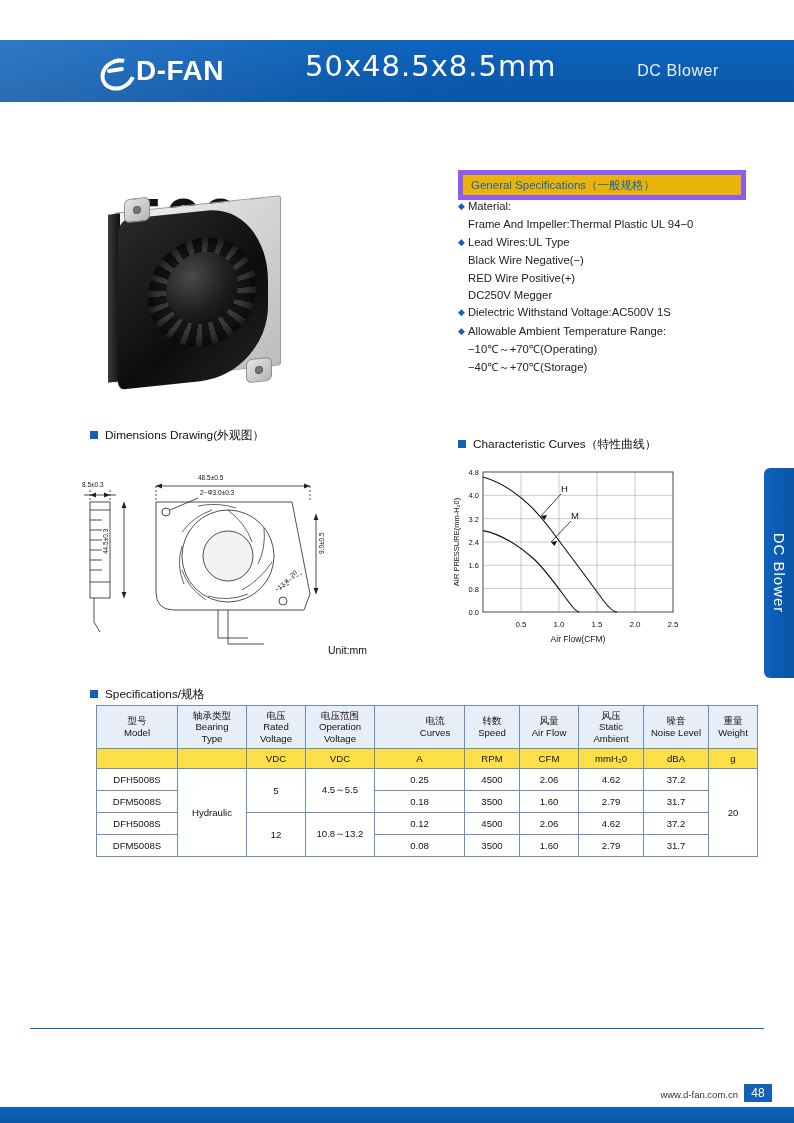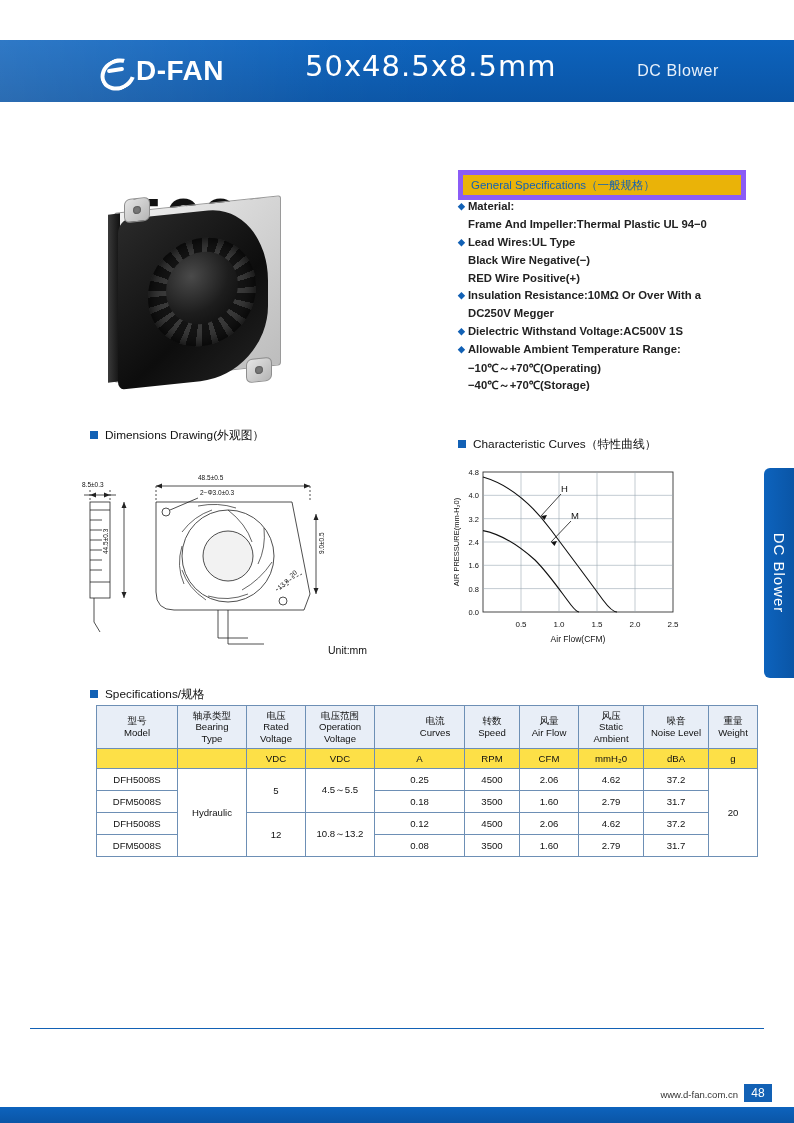--- a/index.html
+++ b/index.html
@@ -119,21 +119,21 @@
     position:absolute;left:458px;top:170px;width:278px;height:20px;
     border:5px solid #8b5cf6;background:#eab308;
   }
   .gs-head span{
     position:absolute;left:8px;top:3px;font-size:11.5px;color:#1261b5;
   }
   .gs-body{
     position:absolute;left:458px;top:198px;width:300px;
     font-size:11.3px;line-height:17.4px;color:#222;
   }
-  .gs-body .l{display:block;white-space:nowrap;font-weight:bold;}
+  .gs-body .l{display:block;white-space:nowrap;}
   .gs-body .l.ind{padding-left:10px;}
   .dia{color:#1261b5;font-size:9px;margin-right:3px;position:relative;top:-1px;}
   
   .sec-head{
     position:absolute;font-size:11.8px;color:#111;
   }
   .sec-head .sq{
     display:inline-block;width:8px;height:8px;background:#1261b5;margin-right:7px;
     position:relative;top:0px;
   }
@@ -206,21 +206,20 @@
 
 <div class="gs-head">
   <span>General Specifications（一般规格）</span>
 </div>
 <div class="gs-body" id="gs-body">
     <span class="l"><span class="dia">◆</span><span>Material:</span></span>
     <span class="l ind"><span>Frame And Impeller:Thermal Plastic UL 94−0</span></span>
     <span class="l"><span class="dia">◆</span><span>Lead Wires:UL Type</span></span>
     <span class="l ind"><span>Black Wire Negative(−)</span></span>
     <span class="l ind"><span>RED Wire Positive(+)</span></span>
-    <span class="l"><span class="dia">◆</span><span>Insulation Resistance:10MΩ Or Over With a</span></span>
     <span class="l ind"><span>DC250V Megger</span></span>
     <span class="l"><span class="dia">◆</span><span>Dielectric Withstand Voltage:AC500V 1S</span></span>
     <span class="l"><span class="dia">◆</span><span>Allowable Ambient Temperature Range:</span></span>
     <span class="l ind"><span>−10℃～+70℃(Operating)</span></span>
     <span class="l ind"><span>−40℃～+70℃(Storage)</span></span>
   </div>
 
 <div class="sec-head h-dim">
   <span class="sq"></span><span>Dimensions Drawing(外观图）</span>
 </div>

